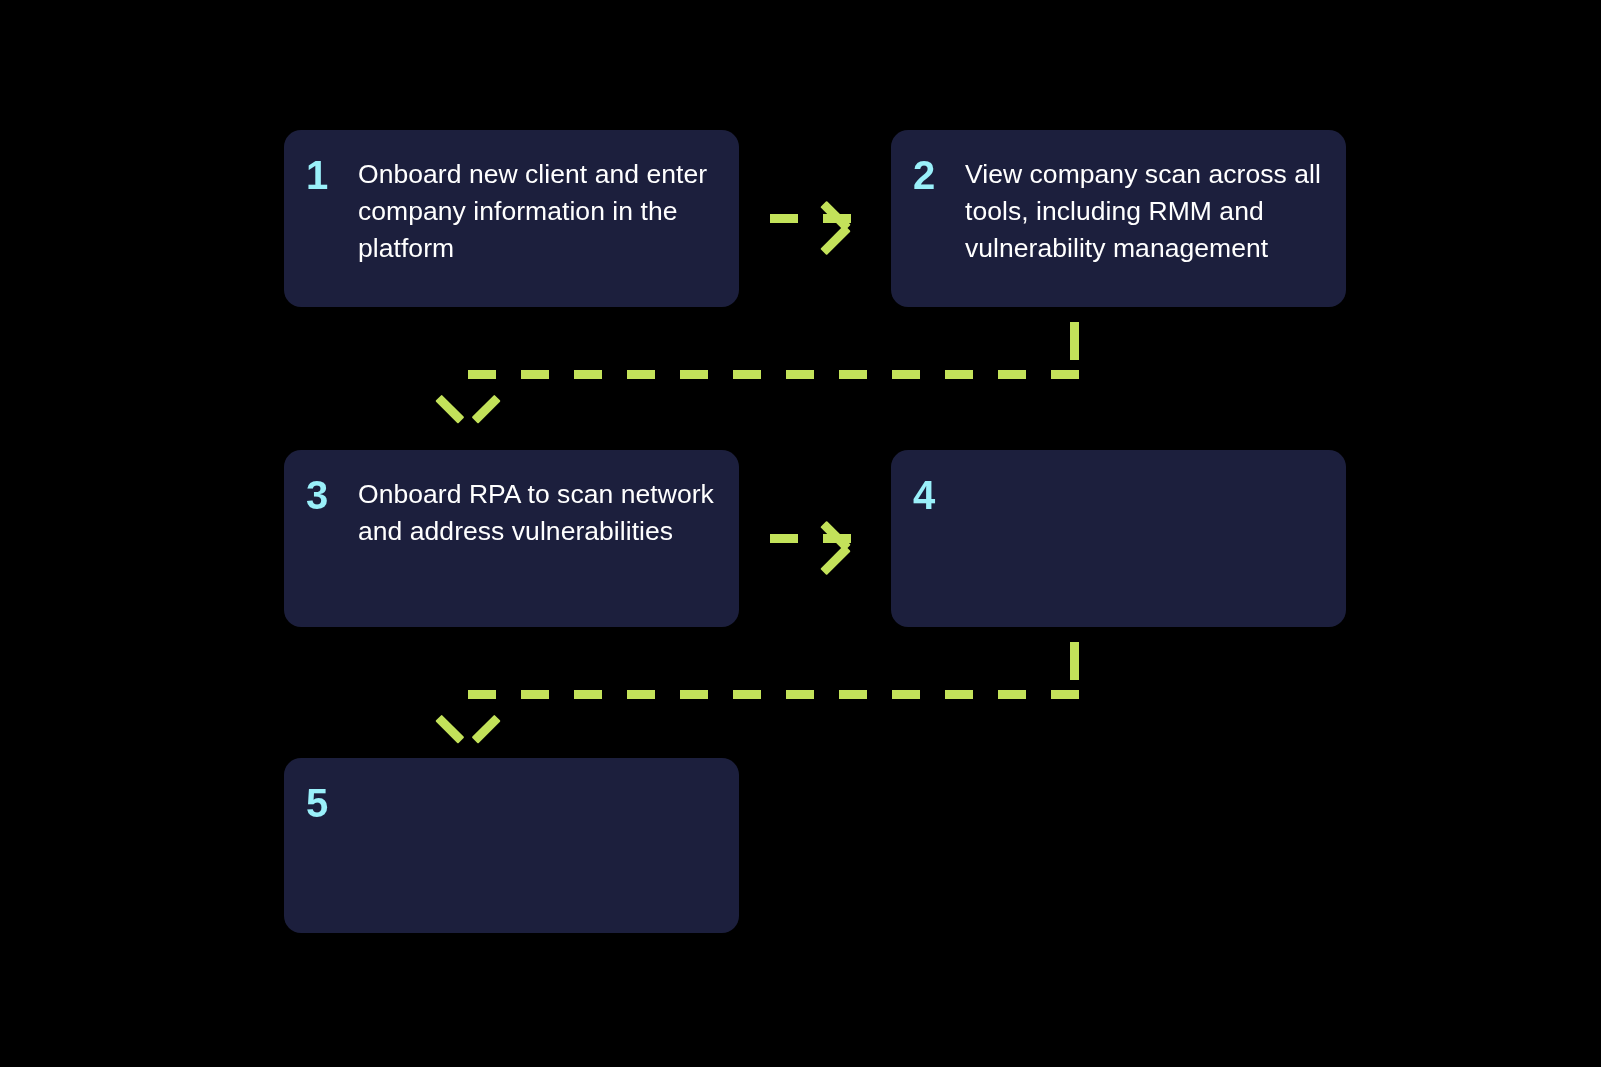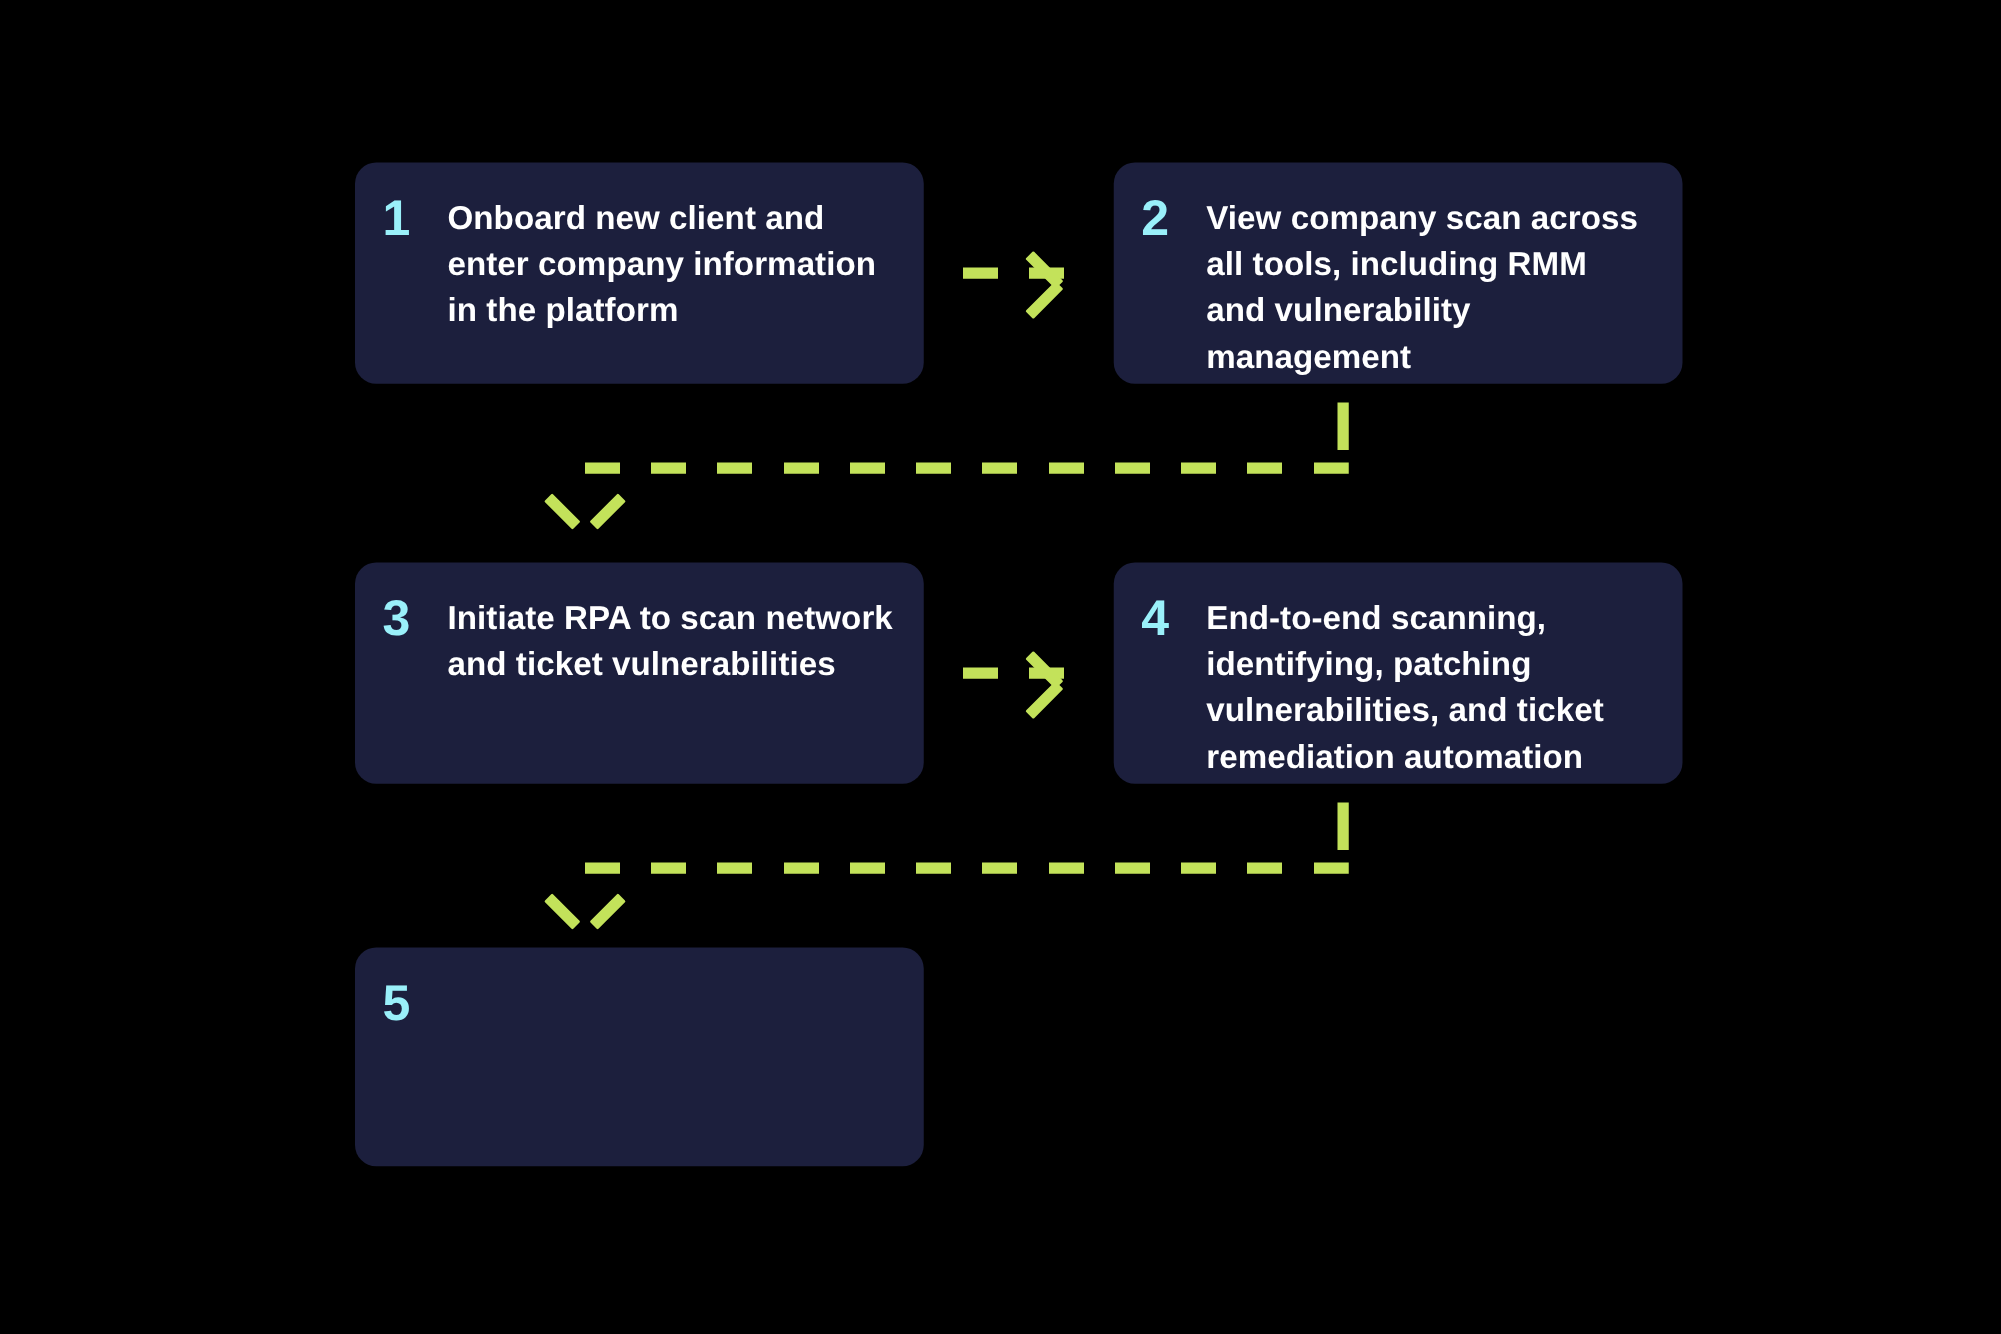--- a/index.html
+++ b/index.html
@@ -44,21 +44,21 @@
     line-height: 37px;
     font-weight: 700;
     letter-spacing: -0.5px;
     padding-top: 1px;
   }
   .step-text {
     flex: 1 1 auto;
     color: #ffffff;
     font-size: 26.5px;
     line-height: 37px;
-    font-weight: 700;
+    font-weight: 400;
     letter-spacing: 0.05px;
     white-space: pre-line;
   }
 
   
   #card-1 { left: 284px; top: 130px;  width: 455px; height: 177px; }
   #card-2 { left: 891px; top: 130px;  width: 455px; height: 177px; }
   #card-3 { left: 284px; top: 450px;  width: 455px; height: 177px; }
   #card-4 { left: 891px; top: 450px;  width: 455px; height: 177px; }
   #card-5 { left: 284px; top: 758px;  width: 455px; height: 175px; }
@@ -135,26 +135,25 @@
     <div class="step-text">Onboard new client and enter company information in the platform</div>
   </div>
 
   <div class="step-card" id="card-2">
     <div class="step-number">2</div>
     <div class="step-text">View company scan across all tools, including RMM and vulnerability management</div>
   </div>
 
   <div class="step-card" id="card-3">
     <div class="step-number">3</div>
-    <div class="step-text">Initiate RPA to scan network and ticket vulnerabilities</div>
+    <div class="step-text">Onboard RPA to scan network and address vulnerabilities</div>
   </div>
 
   <div class="step-card" id="card-4">
     <div class="step-number">4</div>
-    <div class="step-text">End-to-end scanning, identifying, patching vulnerabilities, and ticket remediation automation</div>
   </div>
 
   <div class="step-card" id="card-5">
     <div class="step-number">5</div>
   </div>
 
   <div class="connector">
     <div class="dash-h" style="left:770px; top:214px; width:82px;"></div>
     <div class="arrow-right" style="left:826px; top:196px;"></div>
   </div>

